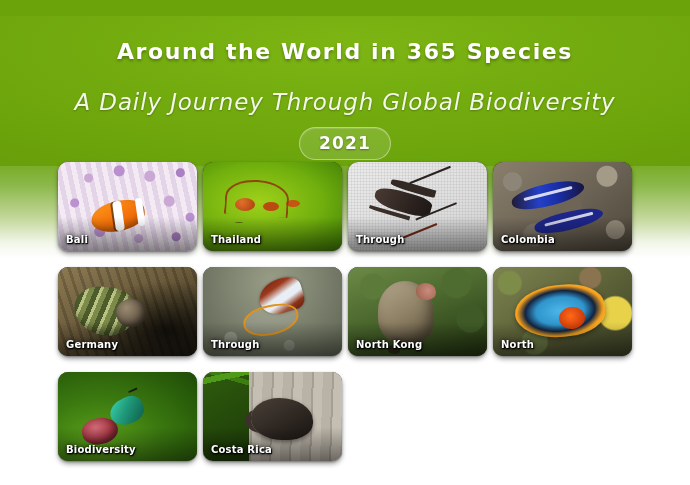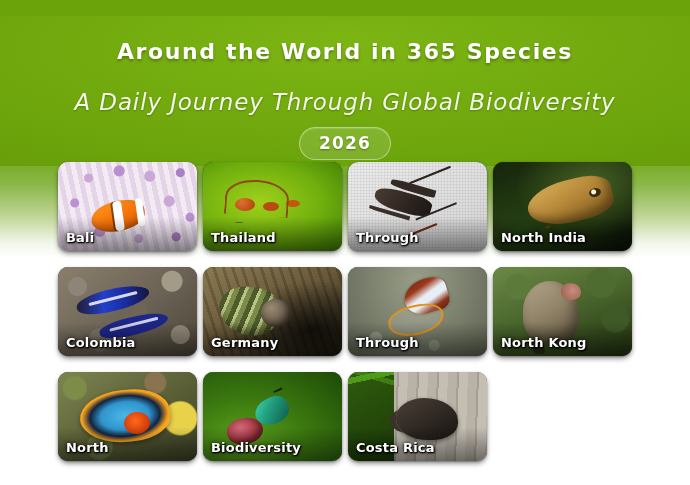--- a/index.html
+++ b/index.html
@@ -111,21 +111,21 @@
     inset: 0;
     width: 100%;
     height: 100%;
   }
 
   .card-label {
     position: absolute;
     left: 8px;
     bottom: 6px;
     color: #ffffff;
-    font-size: 13px;
+    font-size: 10px;
     font-weight: bold;
     letter-spacing: 0.2px;
     text-shadow:
       0 1px 2px rgba(0,0,0,0.95),
       0 0 4px rgba(0,0,0,0.85),
       1px 1px 1px rgba(0,0,0,0.9);
     white-space: nowrap;
     z-index: 5;
   }
 
@@ -504,46 +504,41 @@
 <body>
 
 <div id="poster">
 
   <div id="header">
     <h1 id="title">Around the World in 365 Species</h1>
 
     <p id="subtitle">A Daily Journey Through Global Biodiversity</p>
 
     <div id="year-badge-wrap">
-      <span id="year-badge">2026</span>
+      <span id="year-badge">2021</span>
     </div>
   </div>
 
   <div id="grid">
       <div class="card">
         <div class="photo ph-bali"></div>
         <div class="card-scrim"></div>
         <span class="card-label">Bali</span>
       </div>
       <div class="card">
         <div class="photo ph-thailand"></div>
         <div class="card-scrim"></div>
         <span class="card-label">Thailand</span>
       </div>
       <div class="card">
         <div class="photo ph-sumatra"></div>
         <div class="card-scrim"></div>
         <span class="card-label">Through</span>
       </div>
       <div class="card">
-        <div class="photo ph-northindia"></div>
-        <div class="card-scrim"></div>
-        <span class="card-label">North India</span>
-      </div>
-      <div class="card">
         <div class="photo ph-colombia"></div>
         <div class="card-scrim"></div>
         <span class="card-label">Colombia</span>
       </div>
       <div class="card">
         <div class="photo ph-germany"></div>
         <div class="card-scrim"></div>
         <span class="card-label">Germany</span>
       </div>
       <div class="card">

